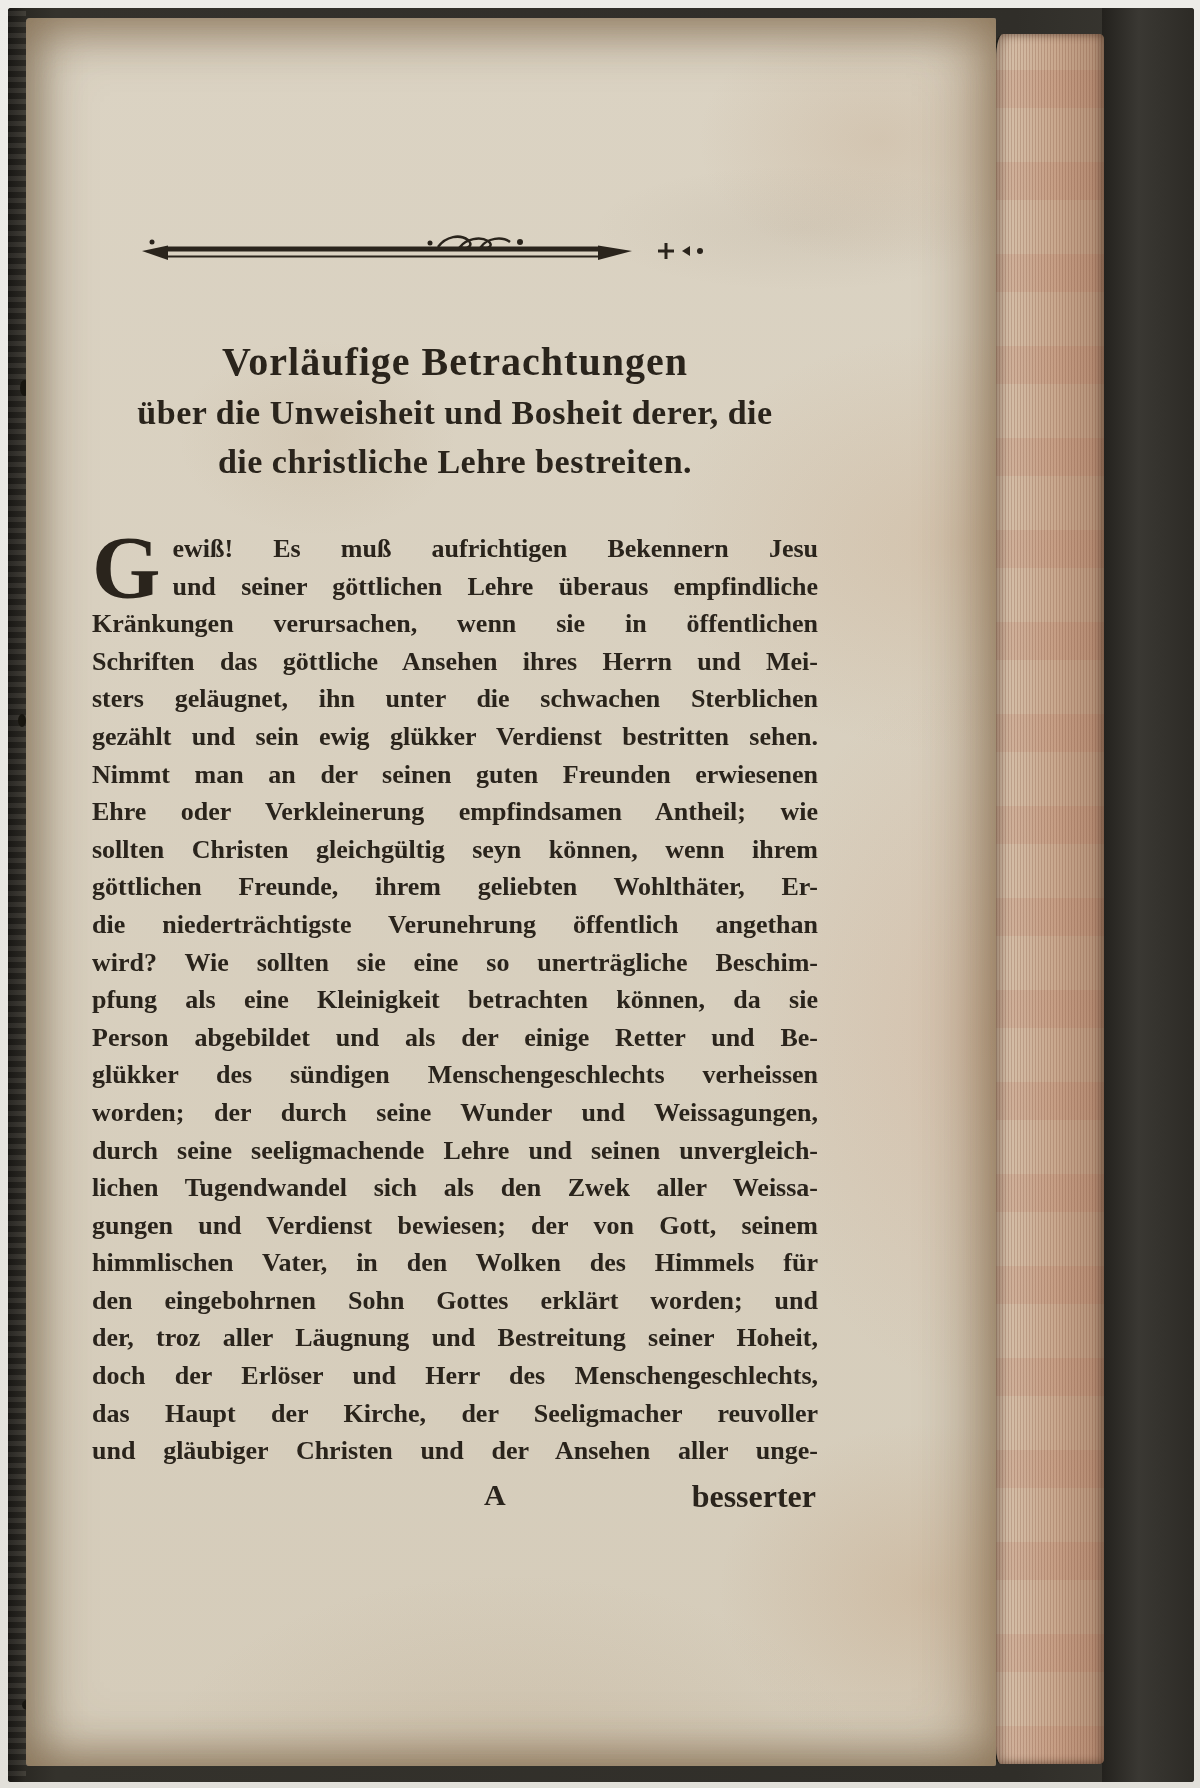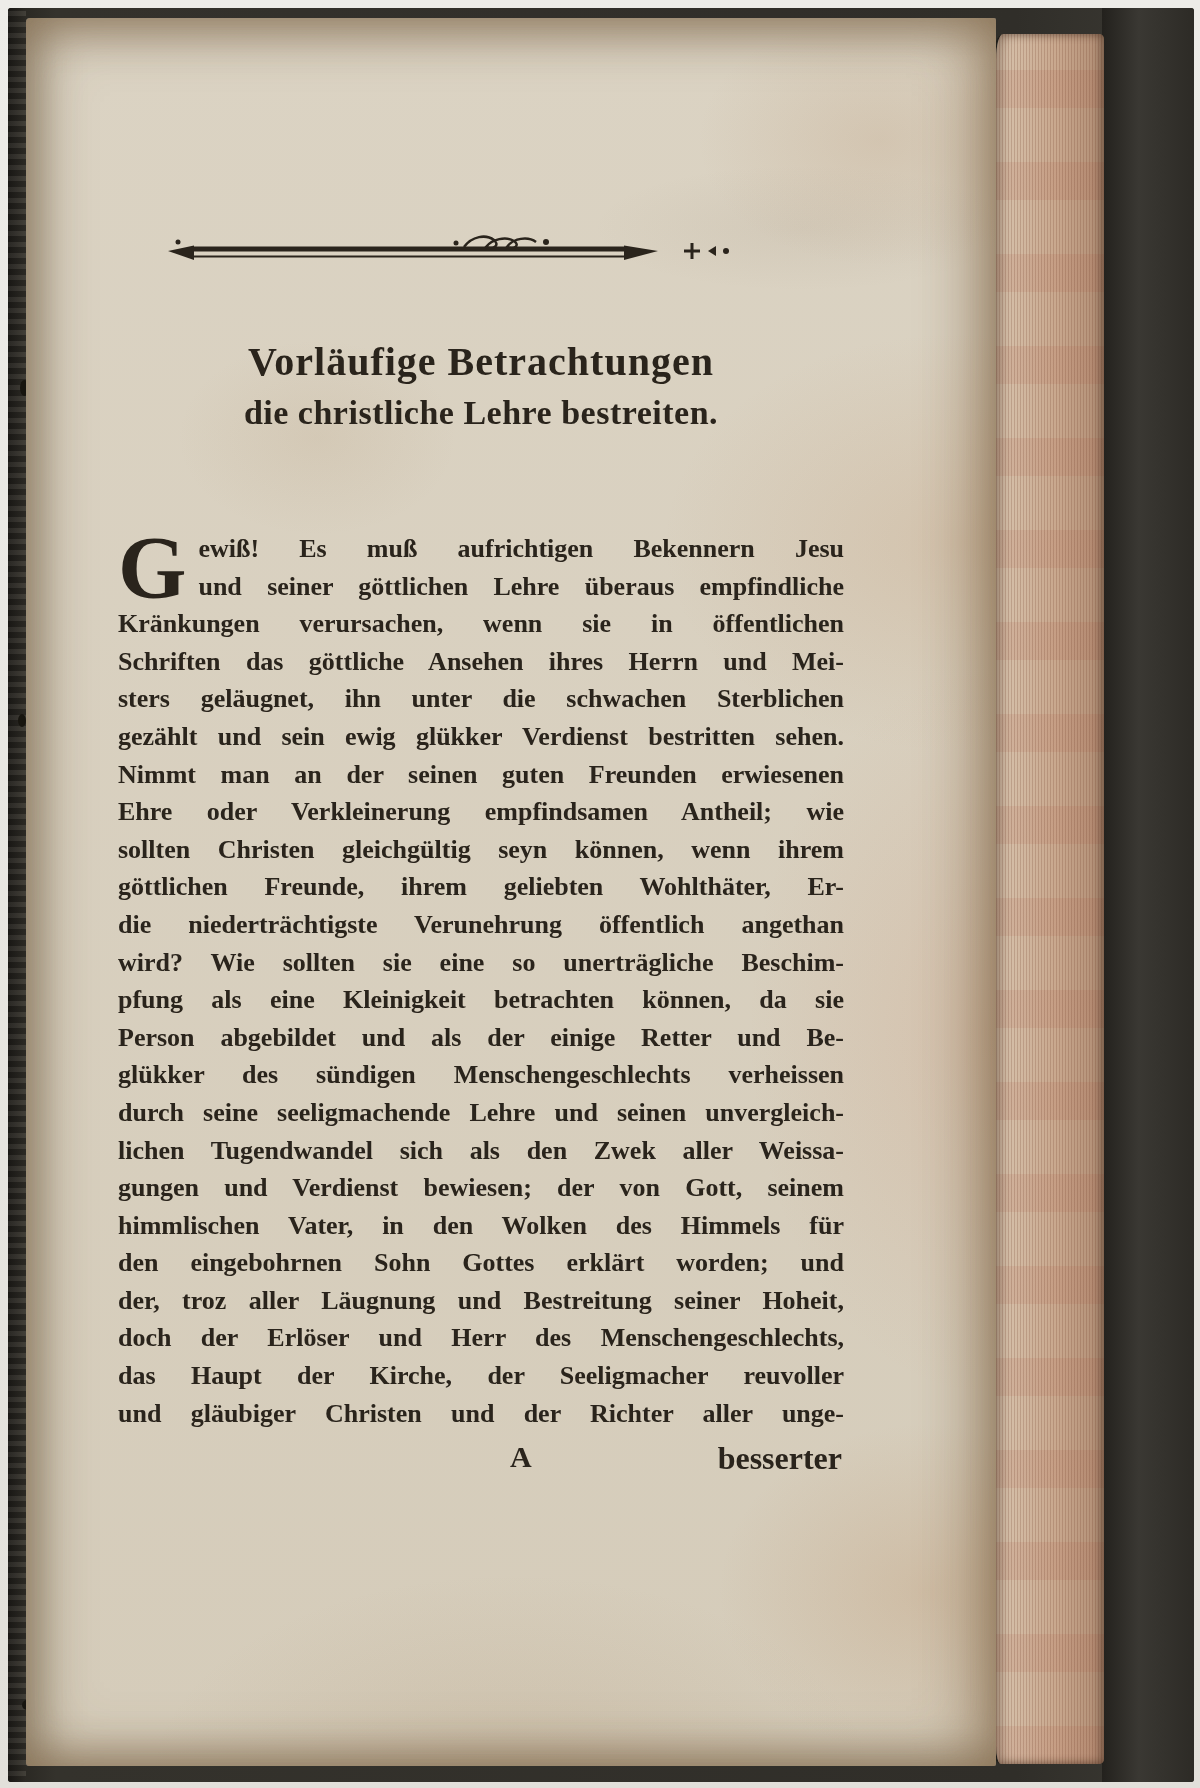--- a/index.html
+++ b/index.html
@@ -58,21 +58,21 @@
       radial-gradient(200px 140px at 30% 24%, rgba(160,125,85,.10), rgba(255,255,255,0) 70%),
       radial-gradient(520px 300px at 50% 101%, rgba(150,115,75,.14), rgba(255,255,255,0) 70%),
       linear-gradient(180deg,#dbd3c3,#d5ccba);
     box-shadow:
       inset 0 0 70px rgba(115,92,60,.30),
       inset -30px 0 50px rgba(130,95,60,.35),
       inset 25px 0 35px rgba(95,75,50,.28),
       inset 0 25px 35px rgba(110,88,58,.25),
       inset 0 -20px 30px rgba(110,88,58,.22);
   }
-  .text-col { position:absolute; left:92px; top:0; width:726px; height:100%; color:#2a241c; }
+  .text-col { position:absolute; left:66px; top:0; width:726px; height:100%; color:#2a241c; }
   
   .ornament { position:absolute; top:216px; left:46px; width:580px; height:34px; }
   
   .title { position:absolute; top:318px; left:0; width:100%; text-align:center; font-weight:700; }
   .title .t1 { font-size:40px; line-height:52px; letter-spacing:1px; }
   .title .t2, .title .t3 { font-size:34px; line-height:49px; letter-spacing:.5px; white-space:nowrap; }
   
   .body-text {
     position:absolute; top:512px; left:0; width:726px;
     font-size:26px; font-weight:700; line-height:37.6px;
@@ -112,49 +112,51 @@
             <circle cx="382" cy="8" r="3" stroke="none"></circle>
             <circle cx="292" cy="9" r="2.5" stroke="none"></circle>
             <path d="M520 17 H536 M528 9 V25" stroke-width="3" fill="none"></path>
             <path d="M544 17 l8 -5 v10 Z" stroke="none"></path>
             <circle cx="562" cy="17" r="3" stroke="none"></circle>
           </g>
         </svg>
 
         <div class="title">
           <div class="t1">Vorläufige Betrachtungen</div>
+          <div class="t2">über die Unweisheit und Bosheit derer, die</div>
           <div class="t3">die christliche Lehre bestreiten.</div>
         </div>
 
         <div class="body-text">
           <span class="dropcap">G</span>
           <div class="line">ewiß! Es muß aufrichtigen Bekennern Jesu</div>
           <div class="line">und seiner göttlichen Lehre überaus empfindliche</div>
           <div class="line">Kränkungen verursachen, wenn sie in öffentlichen</div>
           <div class="line">Schriften das göttliche Ansehen ihres Herrn und Mei-</div>
           <div class="line">sters geläugnet, ihn unter die schwachen Sterblichen</div>
           <div class="line">gezählt und sein ewig glükker Verdienst bestritten sehen.</div>
           <div class="line">Nimmt man an der seinen guten Freunden erwiesenen</div>
           <div class="line">Ehre oder Verkleinerung empfindsamen Antheil; wie</div>
           <div class="line">sollten Christen gleichgültig seyn können, wenn ihrem</div>
           <div class="line">göttlichen Freunde, ihrem geliebten Wohlthäter, Er-</div>
           <div class="line">die niederträchtigste Verunehrung öffentlich angethan</div>
           <div class="line">wird? Wie sollten sie eine so unerträgliche Beschim-</div>
           <div class="line">pfung als eine Kleinigkeit betrachten können, da sie</div>
           <div class="line">Person abgebildet und als der einige Retter und Be-</div>
           <div class="line">glükker des sündigen Menschengeschlechts verheissen</div>
+          <div class="line">worden; der durch seine Wunder und Weissagungen,</div>
           <div class="line">durch seine seeligmachende Lehre und seinen unvergleich-</div>
           <div class="line">lichen Tugendwandel sich als den Zwek aller Weissa-</div>
           <div class="line">gungen und Verdienst bewiesen; der von Gott, seinem</div>
           <div class="line">himmlischen Vater, in den Wolken des Himmels für</div>
           <div class="line">den eingebohrnen Sohn Gottes erklärt worden; und</div>
           <div class="line">der, troz aller Läugnung und Bestreitung seiner Hoheit,</div>
           <div class="line">doch der Erlöser und Herr des Menschengeschlechts,</div>
           <div class="line">das Haupt der Kirche, der Seeligmacher reuvoller</div>
-          <div class="line">und gläubiger Christen und der Richter aller unge-</div>
+          <div class="line">und gläubiger Christen und der Ansehen aller unge-</div>
 
           <div class="footer-line">
             <span class="signature">A</span>
             <span class="catchword">besserter</span>
           </div>
         </div>
 
       </div>
     </div>
   </div>

